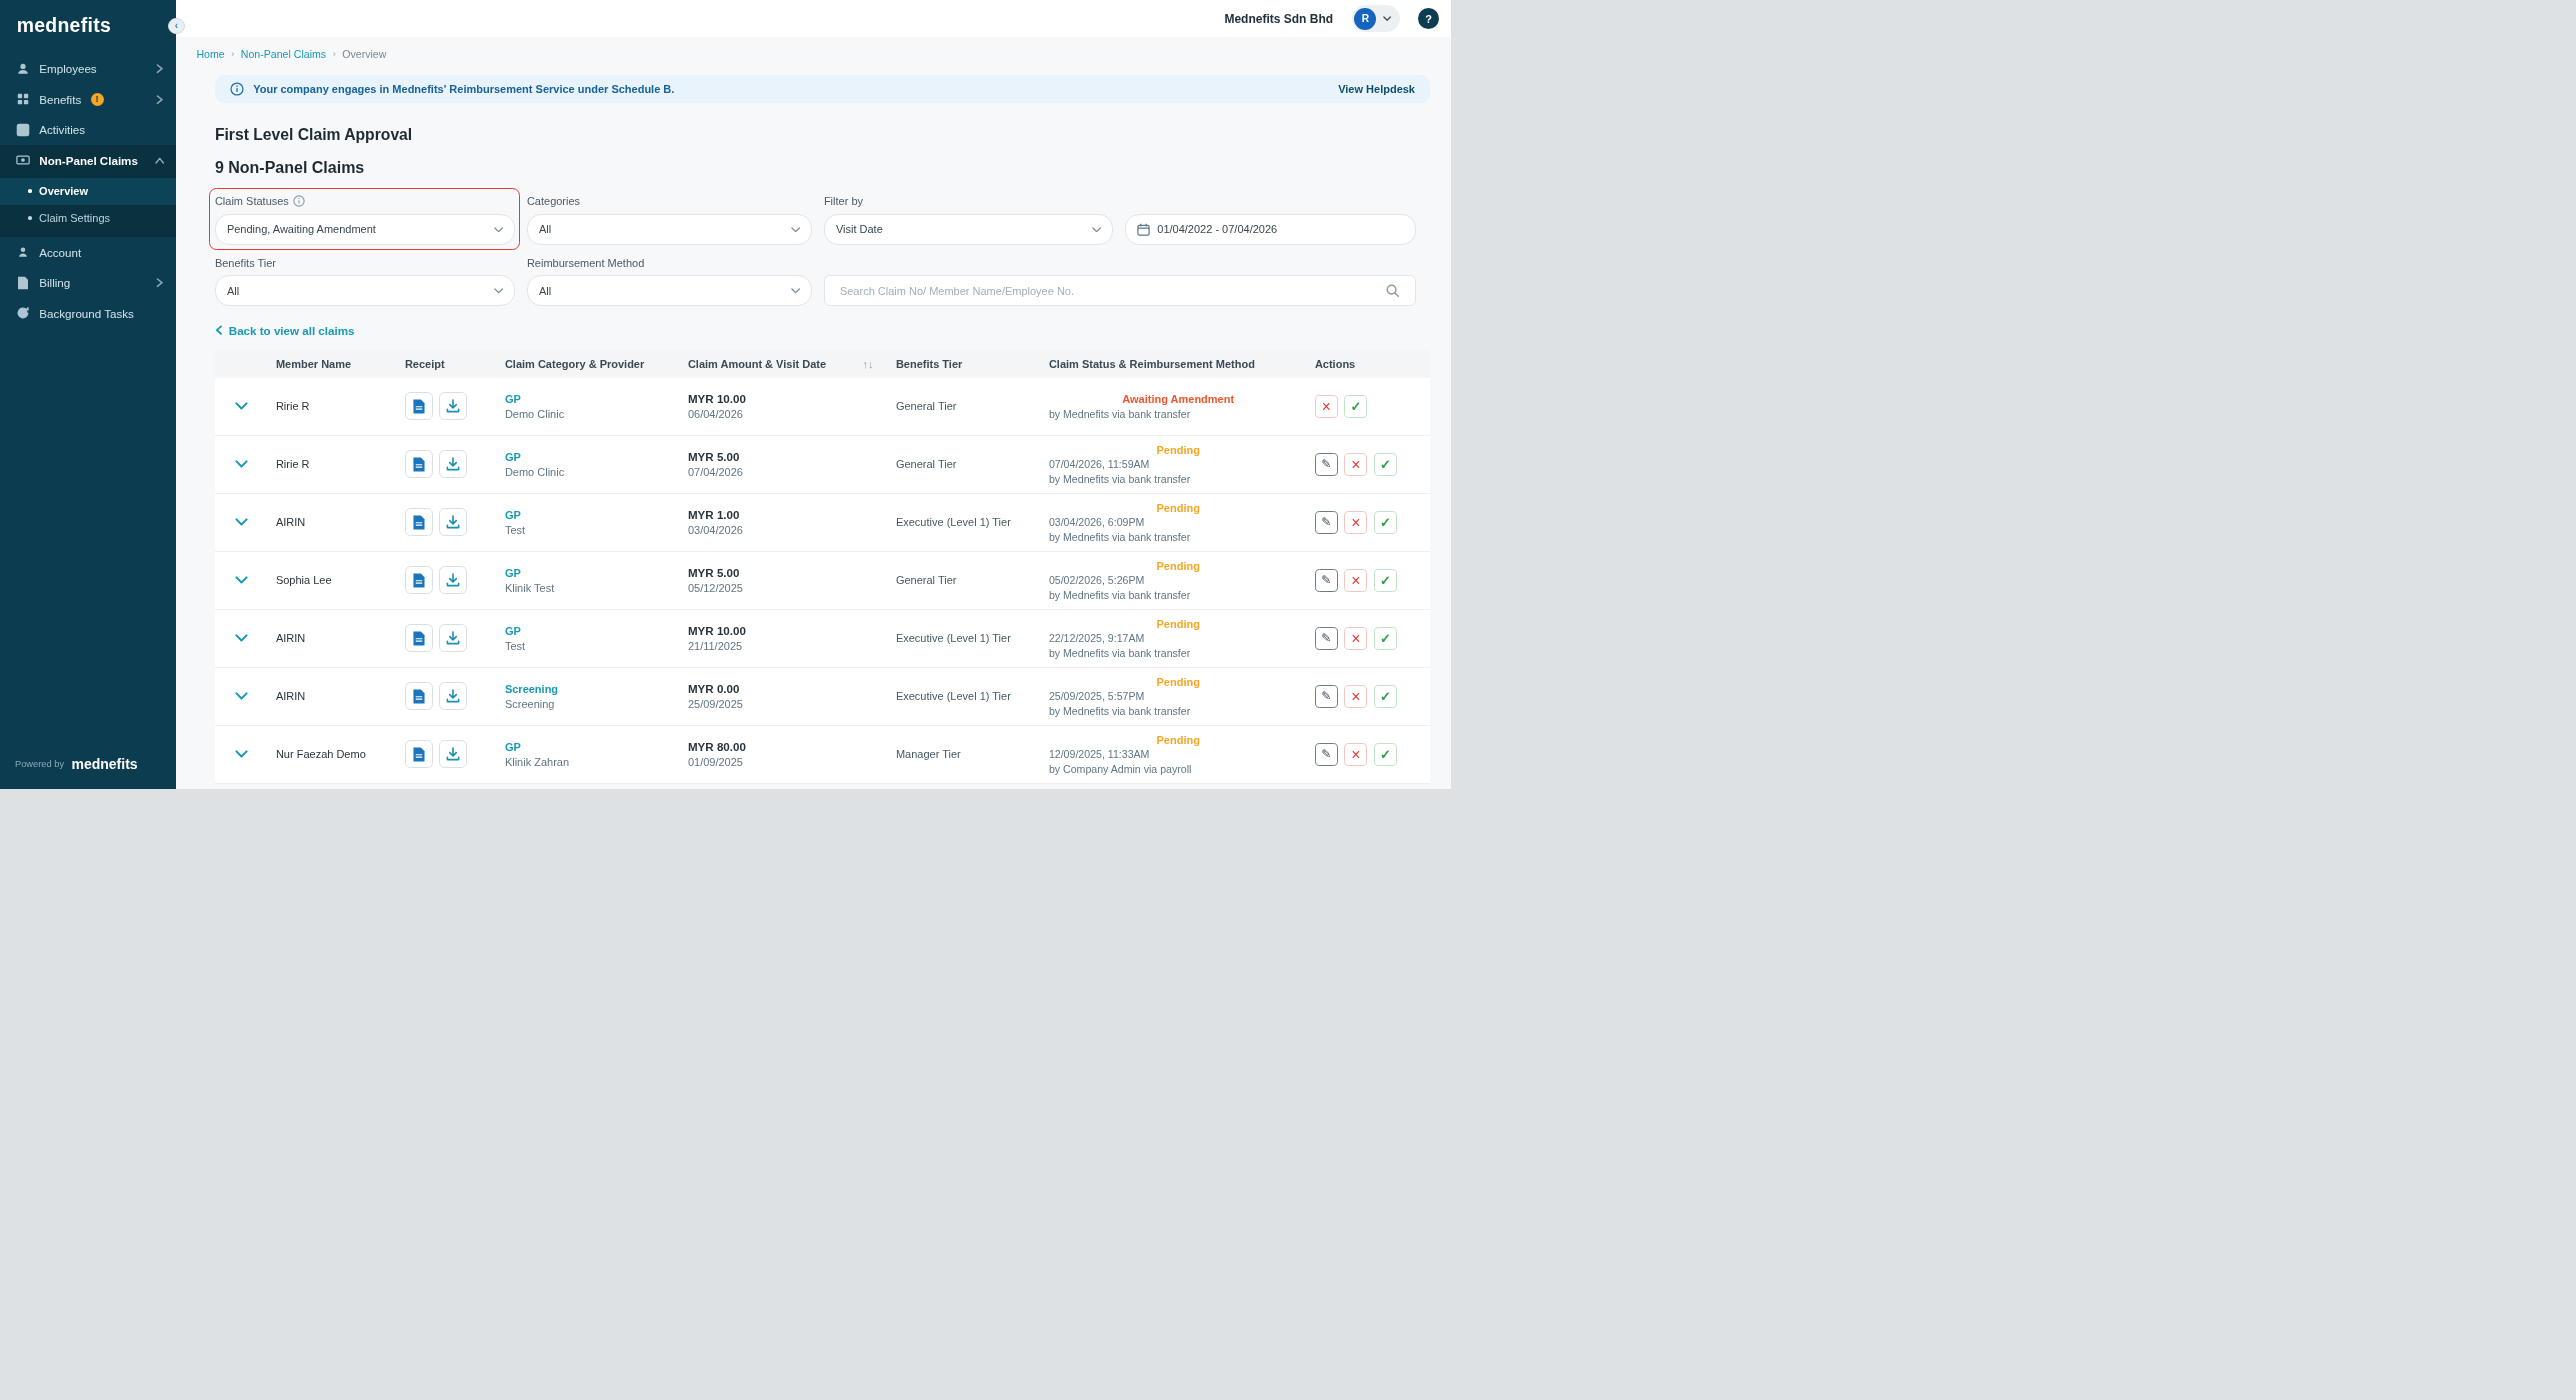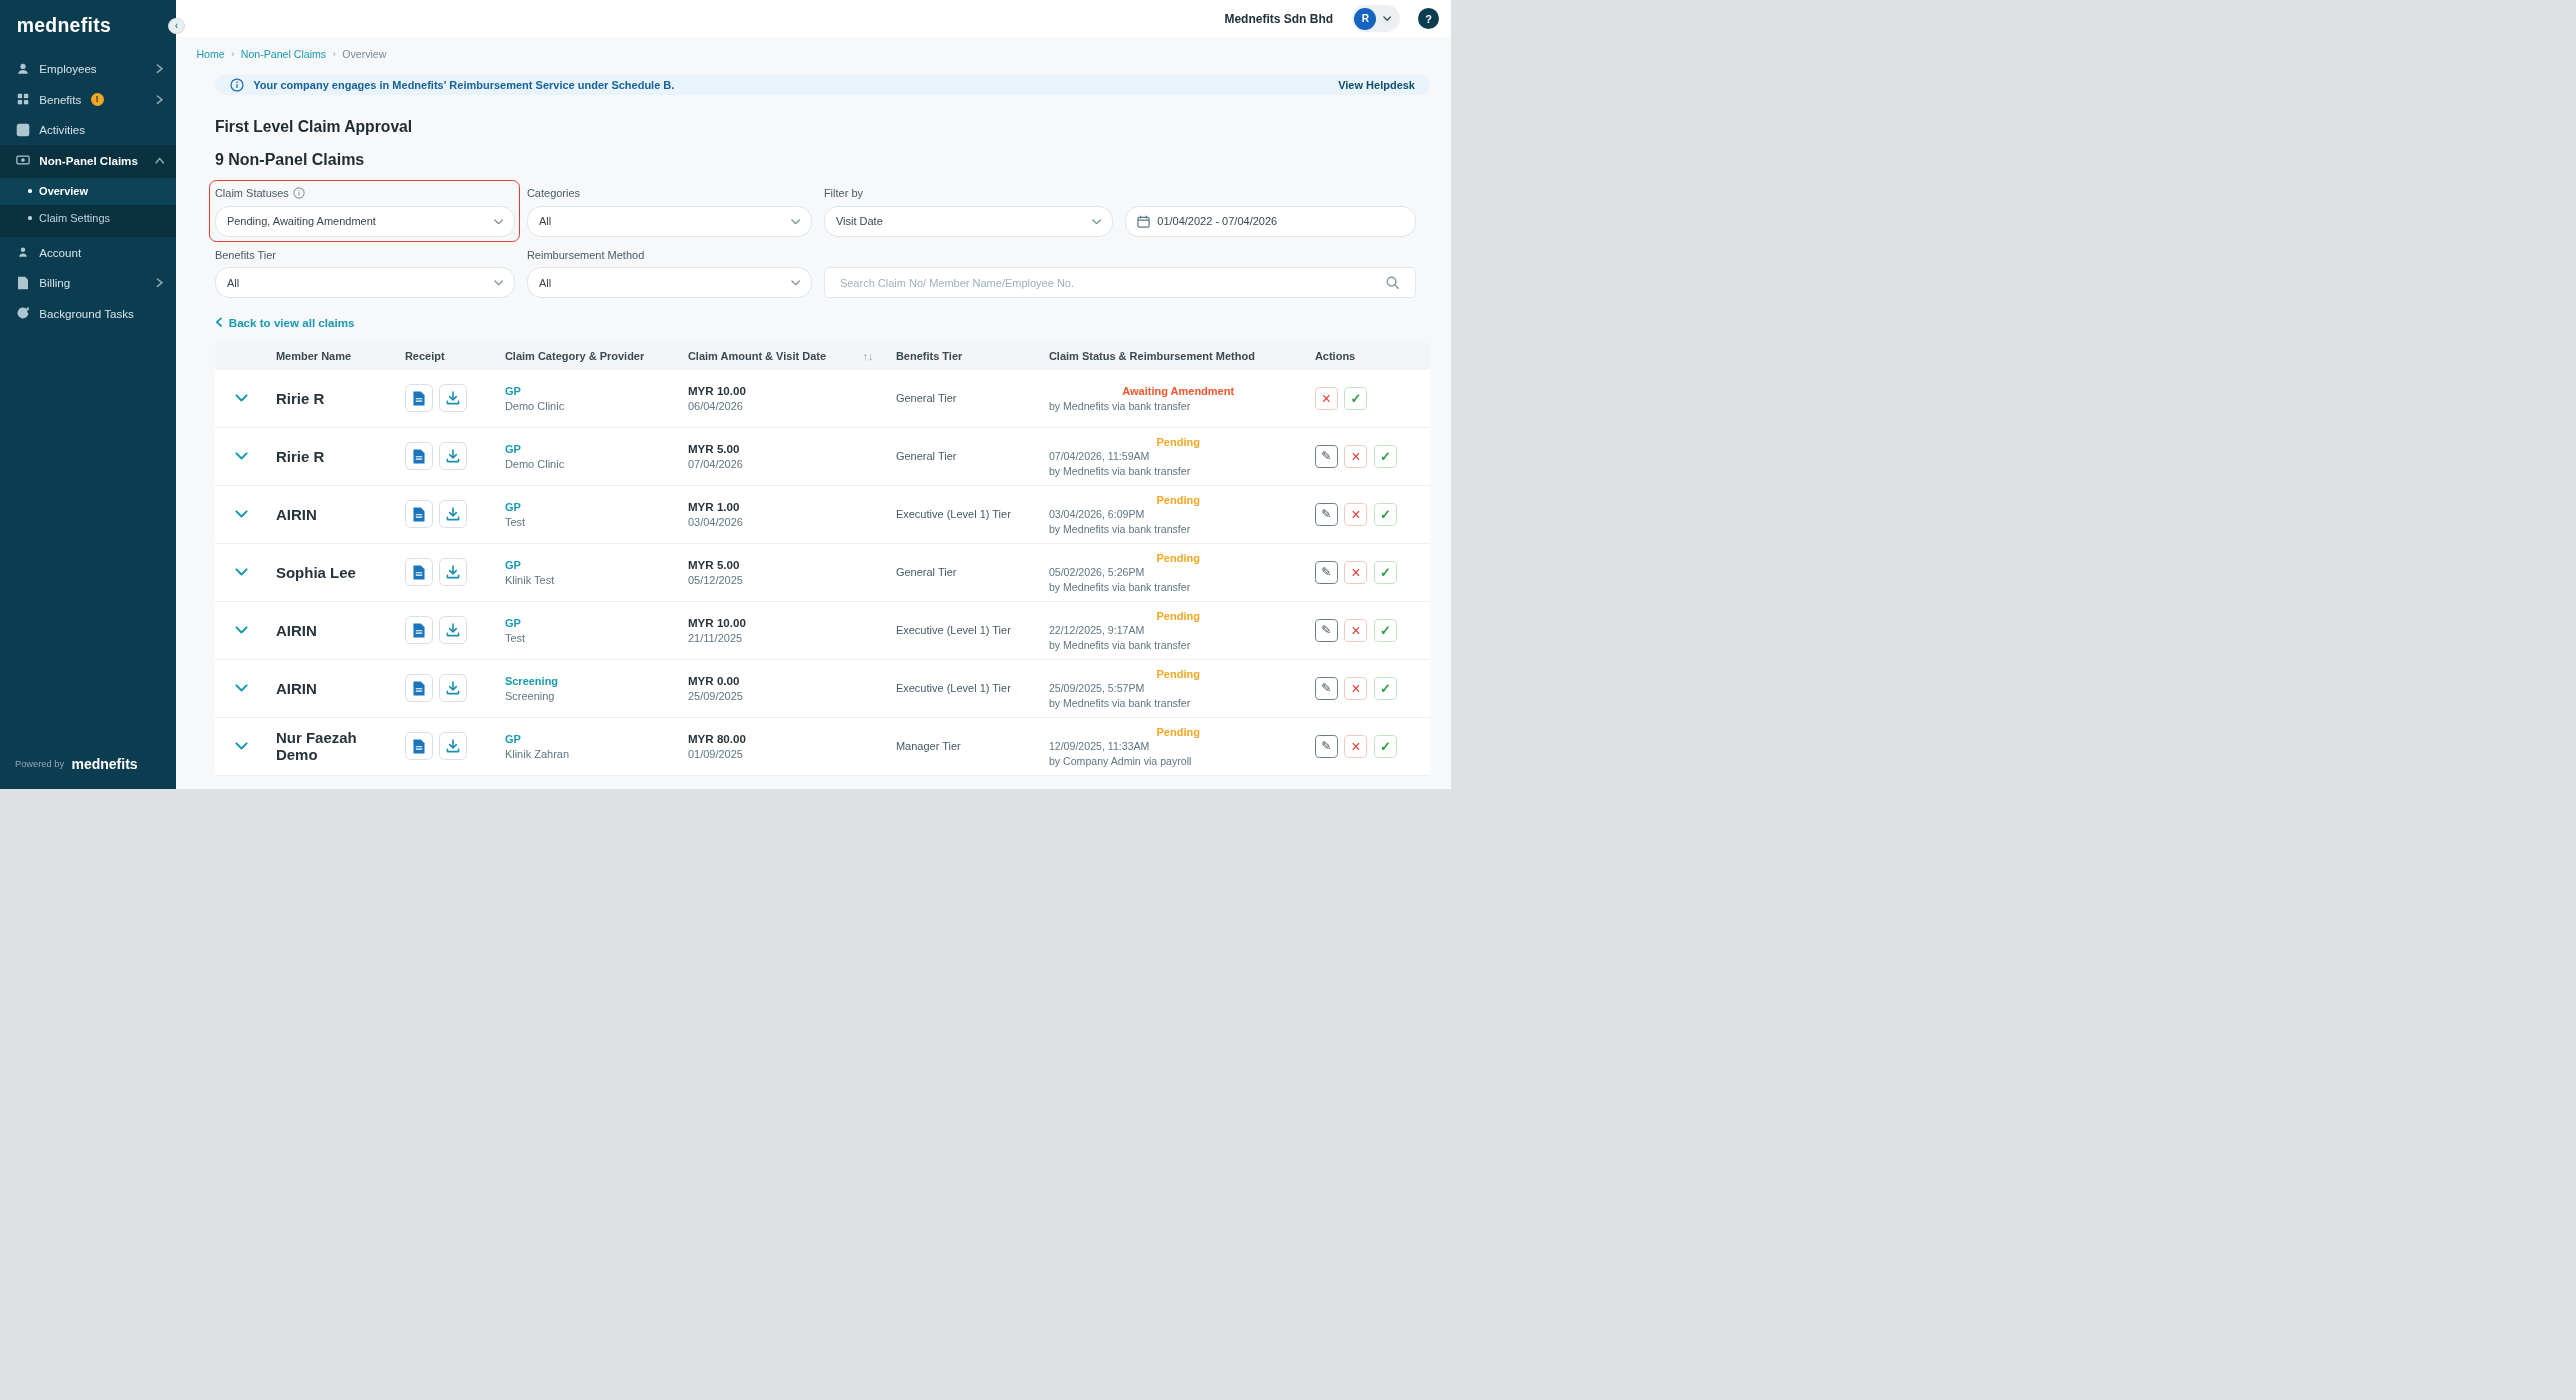--- a/index.html
+++ b/index.html
@@ -41,21 +41,21 @@
   .help-btn { width:21px; height:21px; border-radius:50%; background:#0B3C50; color:#fff; font-size:11px; font-weight:700; display:flex; align-items:center; justify-content:center; cursor:pointer; }
 
   
   .content { position:absolute; left:176px; top:37px; right:0; bottom:0; background:#F7F8F9; padding:0 21px 0 20.4px; overflow:hidden; }
   .breadcrumb { display:flex; align-items:center; gap:6.5px; padding:11px 0 12px; font-size:10.6px; }
   .crumb-link { color:#1899B4; cursor:pointer; }
   .crumb-sep { color:#90A4AE; font-size:9.3px; }
   .crumb-current { color:#7A8A94; }
   .main { margin-left:18.5px; }
 
-  .banner { display:flex; align-items:center; gap:9.3px; background:#E8F3FB; border-radius:10px; padding:0 15px; height:20px; margin-top:2.8px; }
+  .banner { display:flex; align-items:center; gap:9.3px; background:#E8F3FB; border-radius:10px; padding:0 15px; height:28px; margin-top:2.8px; }
   .banner-text { font-size:11px; color:#17629B; font-weight:600; }
   .banner-text b { font-weight:700; }
   .banner-action { margin-left:auto; font-size:11px; font-weight:700; color:#0F4F6B; cursor:pointer; }
 
   .page-title { margin-top:23px; font-size:15.7px; font-weight:700; color:#1F2B33; }
   .count { margin-top:15px; font-size:16px; font-weight:700; color:#1F2B33; }
 
   
   .filters { margin-top:18.5px; display:grid; grid-template-columns:300px 285px 289px 291px; column-gap:16.7px; row-gap:15px;gap:12px; }
   .fgroup { display:flex; flex-direction:column; position:relative; }
@@ -72,21 +72,21 @@
 
   
   .tgrid { display:grid; grid-template-columns:61px 129px 100px 183px 208px 153px 266px 116px; }
   .thead { background:#F3F5F7; height:28px; align-items:center; border-radius:3.7px 3.7px 0 0; font-size:11px; font-weight:700; color:#3A4A55; }
   .th { padding-right:7.4px; display:flex; align-items:center; }
   .sort { margin-left:auto; padding-right:15px; color:#90A4AE; font-weight:400; font-size:11px; cursor:pointer; }
   .trow { background:#fff; border-bottom:0.9px solid #EDF0F2; height:58px; align-items:center; }
   .cell { font-size:11px; color:#455A64; padding-right:7.4px; }
   .expand-cell { display:flex; justify-content:center; }
   .expand { cursor:pointer; display:flex; }
-  .member { font-weight:700; color:#28343C; font-size:15px; }
+  .member { font-weight:400; color:#28343C; font-size:11px; }
   .receipt-cell { display:flex; gap:6.5px; }
   .icon-btn { width:28px; height:28px; border:0.9px solid #D8E0E5; border-radius:5.6px; background:#fff; display:flex; align-items:center; justify-content:center; cursor:pointer; }
   .cat-link { color:#1899B4; font-weight:700; font-size:11px; cursor:pointer; }
   .provider { color:#5F7683; font-size:11px; margin-top:2.8px; }
   .amount { font-weight:700; color:#28343C; font-size:11.6px; }
   .vdate { color:#5F7683; font-size:11px; margin-top:2.8px; }
   .status-line1 { font-weight:700; font-size:11px;text-align:center; }
   .status-sub { color:#5F7683; font-size:10.6px; margin-top:2.8px; }
   .actions-cell { display:flex; gap:6.5px; }
   .act-btn { width:23px; height:23px; border-radius:4.6px; display:flex; align-items:center; justify-content:center; cursor:pointer; background:#fff; line-height:1; }

